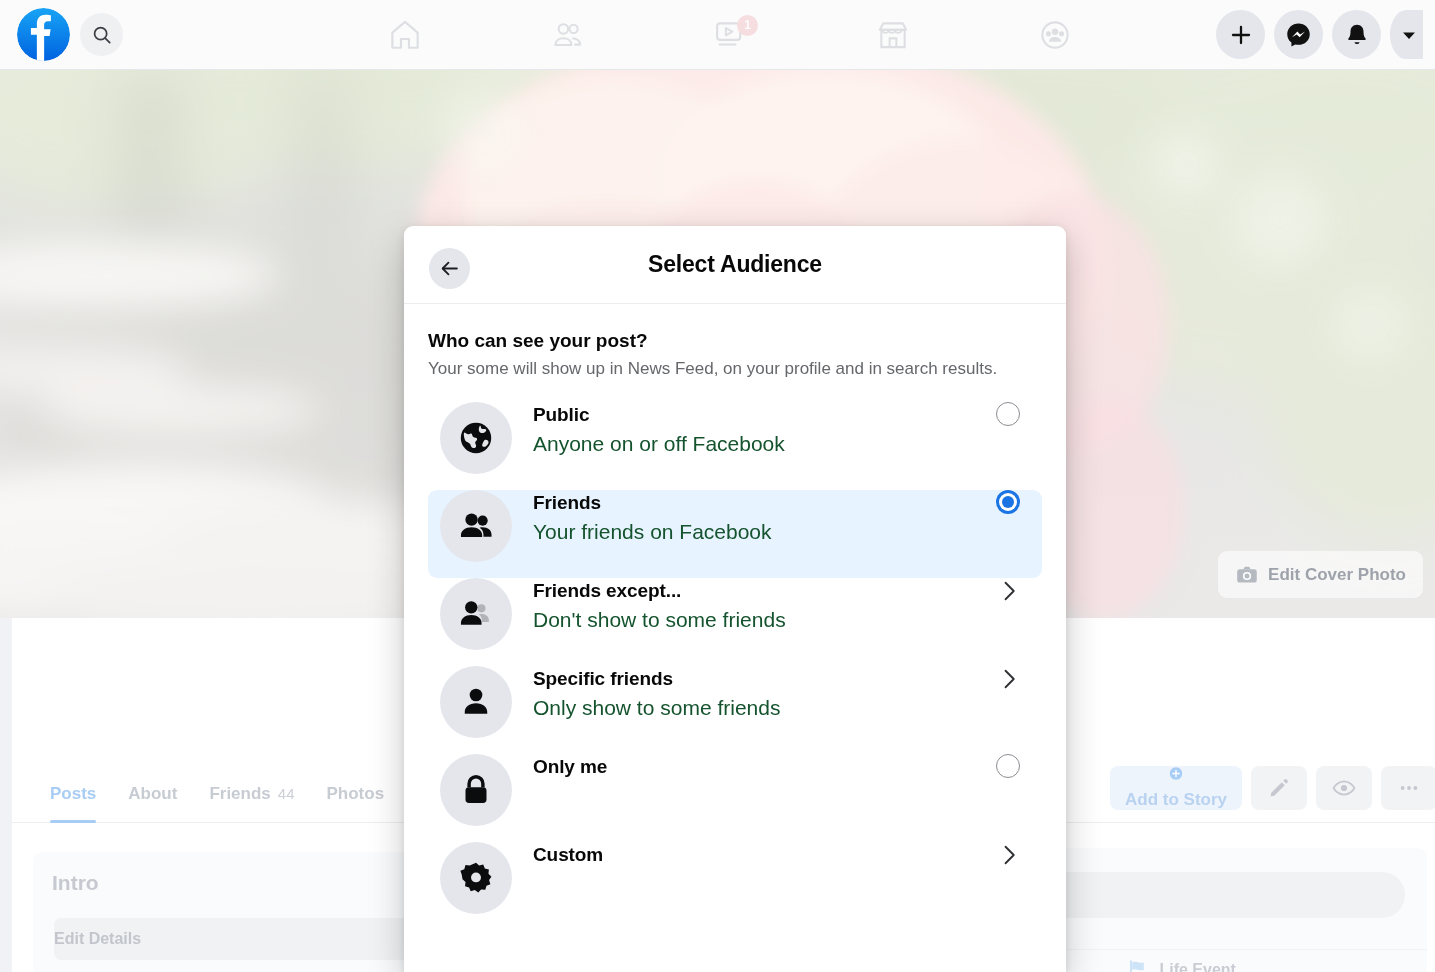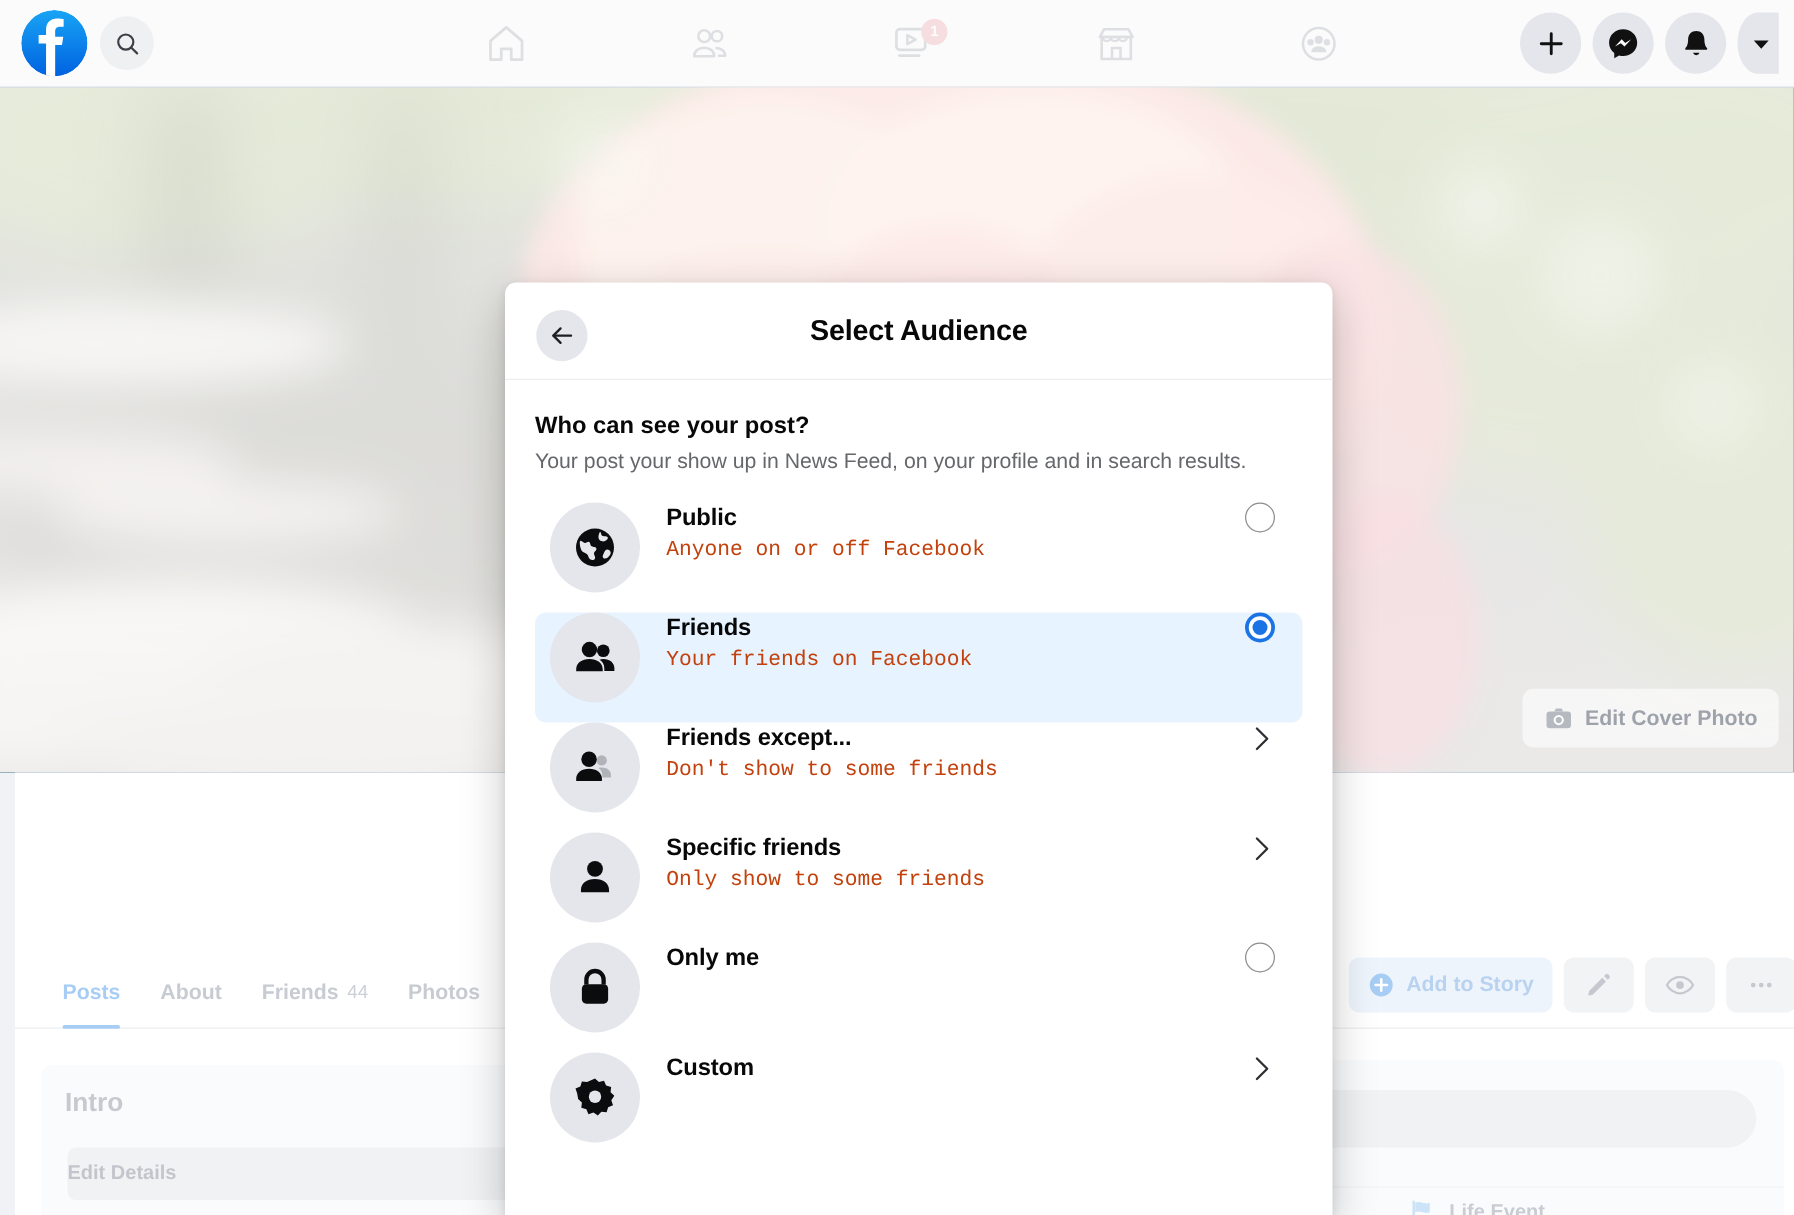--- a/index.html
+++ b/index.html
@@ -104,21 +104,21 @@
   .tab .count { margin-left: 7px; font-weight: 400; color: #ccd0d6; font-size: 15px; }
 
   .action-row {
     position: absolute; top: 148px; right: 10px;
     display: flex; align-items: center; gap: 9px;
   }
   .story-btn {
     height: 44px; padding: 0 15px; border-radius: 8px;
     background: #eef4fc;
     display: flex; align-items: center; gap: 9px;
-    color: #b9d2f0; font-size: 17px; font-weight: 700;
+    color: #b9d2f0; font-size: 17px; font-weight: 700; flex-direction: column;
   }
   .sq-btn {
     width: 56px; height: 44px; border-radius: 8px;
     background: #f2f3f5;
     display: flex; align-items: center; justify-content: center;
   }
 
   .intro-card {
     position: absolute; top: 234px; left: 21px;
     width: 420px; height: 130px;
@@ -198,21 +198,21 @@
   }
   .opt-row.selected { background: #e7f3ff; }
   .opt-icon {
     width: 72px; height: 72px; min-width: 72px;
     border-radius: 50%;
     background: #e4e6eb;
     display: flex; align-items: center; justify-content: center;
   }
   .opt-texts { margin-left: 21px; flex: 1; }
   .opt-label { font-size: 19px; font-weight: 600; color: #080809; line-height: 1.35; letter-spacing: -0.1px; }
-  .opt-desc { font-size: 17px; color: #c2410c; line-height: 1.35; margin-top: 2px; font-family: Liberation Mono, monospace; }
+  .opt-desc { font-size: 21px; color: #14532d; line-height: 1.35; margin-top: 2px; }
   .radio {
     width: 24px; height: 24px; border-radius: 50%;
     border: 1.6px solid #8a8d91;
     margin-right: 10px;
   }
   .radio.on {
     border: none;
     background: #1b74e4;
     position: relative;
   }
@@ -491,21 +491,21 @@
       <svg width="21" height="21" viewBox="0 0 24 24">
         <line x1="20.4" y1="12" x2="4.4" y2="12" stroke="#1c1e21" stroke-width="2.1" stroke-linecap="round"></line>
         <polyline points="10.8,5.4 4.2,12 10.8,18.6" fill="none" stroke="#1c1e21" stroke-width="2.1" stroke-linecap="round" stroke-linejoin="round"></polyline>
       </svg>
     </div>
     <div class="dialog-title">Select Audience</div>
   </div>
 
   <div class="dialog-body">
     <div class="q-title">Who can see your post?</div>
-    <div class="q-sub">Your post your show up in News Feed, on your profile and in search results.</div>
+    <div class="q-sub">Your some will show up in News Feed, on your profile and in search results.</div>
 
     <div class="opt-list">
 
       <div class="opt-row">
         <div class="opt-icon">
           <svg width="38" height="38" viewBox="0 0 24 24">
             <circle cx="12" cy="12" r="9.6" fill="#0b0c0e"></circle>
             <path d="M4.6 8.6c1.2.2 1.6 1.1 2.4 1.1.9 0 1.2-.8 2-.5.8.3.4 1.6 1.3 2.2.9.6 2.2.1 2.4 1.2.2 1-1.1 1.2-1.2 2.3-.1 1.1.9 1.6.5 2.6-.3.9-1.5 1-2.3.6-1-.5-.9-1.9-1.7-2.7-.9-.9-2.2-.8-2.8-1.9-.6-1.1-.8-2.6-.9-3.7 0-.5.1-1 .3-1.2z" fill="#e6e7eb"></path>
             <path d="M14.6 4.1c.7.5.3 1.5 1 2 .8.5 2-.2 2.7.6.6.7-.4 1.6-1.2 2-.9.4-2 .2-2.7-.4-.7-.6-.8-1.8-.5-2.7.2-.6.4-1.3.7-1.5z" fill="#e6e7eb"></path>
             <path d="M17.8 13.1c.9-.2 1.9.4 2.1 1.3.2 1-.6 2-1.4 2.6-.7.5-1.7.8-2.3.3-.6-.6-.2-1.6.2-2.3.4-.8.6-1.7 1.4-1.9z" fill="#e6e7eb"></path>

